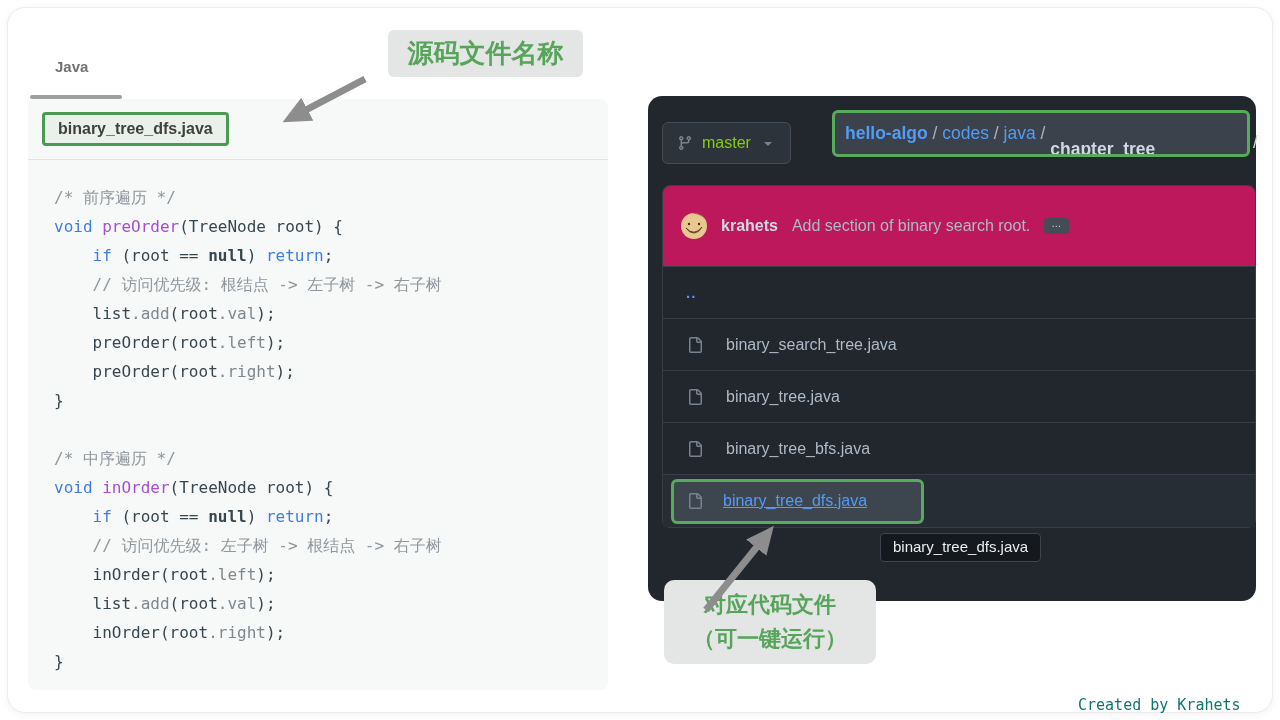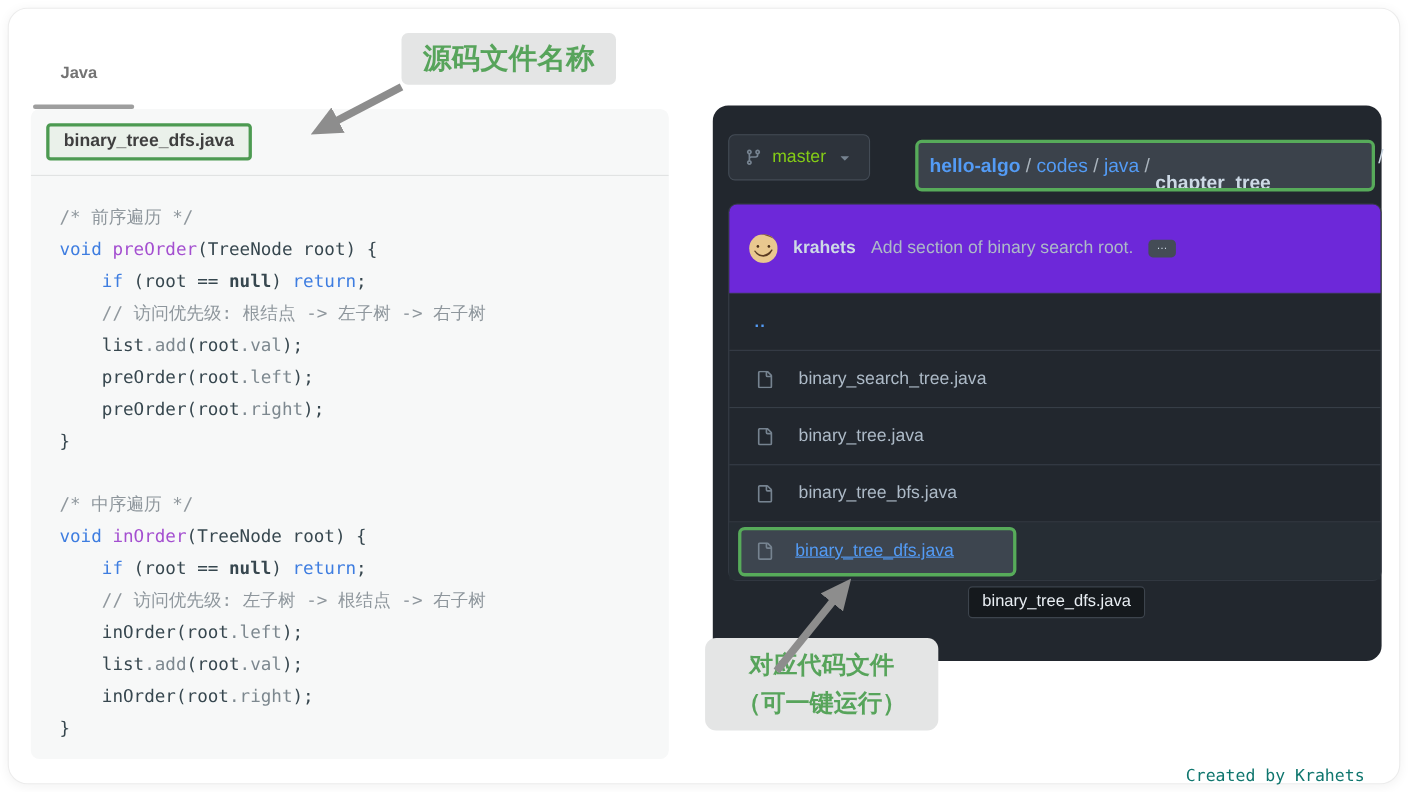--- a/index.html
+++ b/index.html
@@ -25,33 +25,33 @@
   .tok-f { color:#a44fd0; }
   .tok-c { color:#8f979d; }
   .tok-m { color:#7d888f; }
   .tok-n { color:#37474f; font-weight:bold; }
 
   
   .gh-panel { position:absolute; left:648px; top:96px; width:608px; height:505px; background:#22272e; border-radius:14px; }
   .branch-btn { position:absolute; left:14px; top:26px; height:42px; display:flex; align-items:center; gap:9px;
                 padding:0 14px; background:#2d333b; border:1px solid #444c56; border-radius:6px; cursor:pointer; }
   .branch-btn span { font-size:16px; color:#84cc16; }
-  .crumb-box { position:absolute; left:184px; top:31px; height:47px; width:418px; display:flex; align-items:center;
+  .crumb-box { position:absolute; left:184px; top:14px; height:47px; width:418px; display:flex; align-items:center;
                padding:0 10px; border:3px solid #57ab5a; border-radius:6px; background:rgba(99,110,123,.38);
                white-space:pre; overflow:hidden; }
   .crumb-box span { font-size:17.5px; }
   .seg-blue { color:#539bf5; }
   .seg-blue-b { color:#539bf5; font-weight:bold; }
   .seg-sep { color:#aab4bd; }
   .seg-cur { color:#cdd9e5; font-weight:bold;margin-top:32px; }
   .crumb-trail { position:absolute; left:605px; top:36px; font-size:17.5px; color:#cdd9e5; }
 
   .list-card { position:absolute; left:14px; top:89px; width:594px; height:343px;
                border:1px solid #373e47; border-radius:8px; background:#22272e; }
-  .commit-row { height:81px; background:#6d28d9; border-radius:7px 7px 0 0; border-bottom:1px solid #373e47;
+  .commit-row { height:81px; background:#be185d; border-radius:7px 7px 0 0; border-bottom:1px solid #373e47;
                 display:flex; align-items:center; padding:0 18px; gap:14px; }
   .commit-author { font-size:16px; font-weight:bold; color:#cdd9e5; }
   .commit-msg { font-size:16px; color:#adbac7; }
   .more-chip { background:#444c56; color:#cdd9e5; border-radius:4px; font-size:10px; letter-spacing:1px;
                padding:1px 7px 5px 7px; line-height:10px; cursor:pointer; }
   .file-row { height:52px; display:flex; align-items:center; border-bottom:1px solid #373e47; cursor:pointer; }
   .file-row:last-child { border-bottom:none; }
   .row-up { padding-left:23px; }
   .up-link { color:#539bf5; font-size:15px; font-weight:bold; letter-spacing:1px; }
   .file-icon { margin-left:24px; flex:0 0 auto; display:flex; }
@@ -60,21 +60,21 @@
   .hl-box { margin-left:8px; height:45px; width:253px; display:flex; align-items:center;
             border:3px solid #57ab5a; border-radius:6px; background:rgba(99,110,123,.38); }
   .hl-box .file-icon { margin-left:13px; }
   .hl-link { margin-left:20px; font-size:16px; color:#539bf5; text-decoration:underline; }
 
   .gh-tooltip { position:absolute; left:232px; top:437px; background:#15191d; border:1px solid #3d444d;
                 border-radius:4px; padding:4px 12px 6px 12px; font-size:15px; color:#e9eef3; white-space:nowrap; }
 
   
   .ann-label { position:absolute; background:#e4e5e5; border-radius:8px; color:#57a45b; font-weight:bold;
-               text-align:center; }
+               text-align:center;margin-left:23px; }
   .ann-top { left:365px; top:30px; width:195px; height:47px; font-size:26px; line-height:47px; border-radius:6px; }
   .ann-bottom { left:641px; top:580px; width:212px; height:84px; font-size:22px; line-height:34px;
                 padding-top:8px; border-radius:10px; }
   .footer-credit { position:absolute; left:1078px; top:675px; font-family:"DejaVu Sans Mono", monospace;
                    font-size:15px; color:#0f766e;margin-top:21px; }
   #arrows { position:absolute; left:0; top:0; pointer-events:none; }
 </style>
 </head>
 <body>
 

